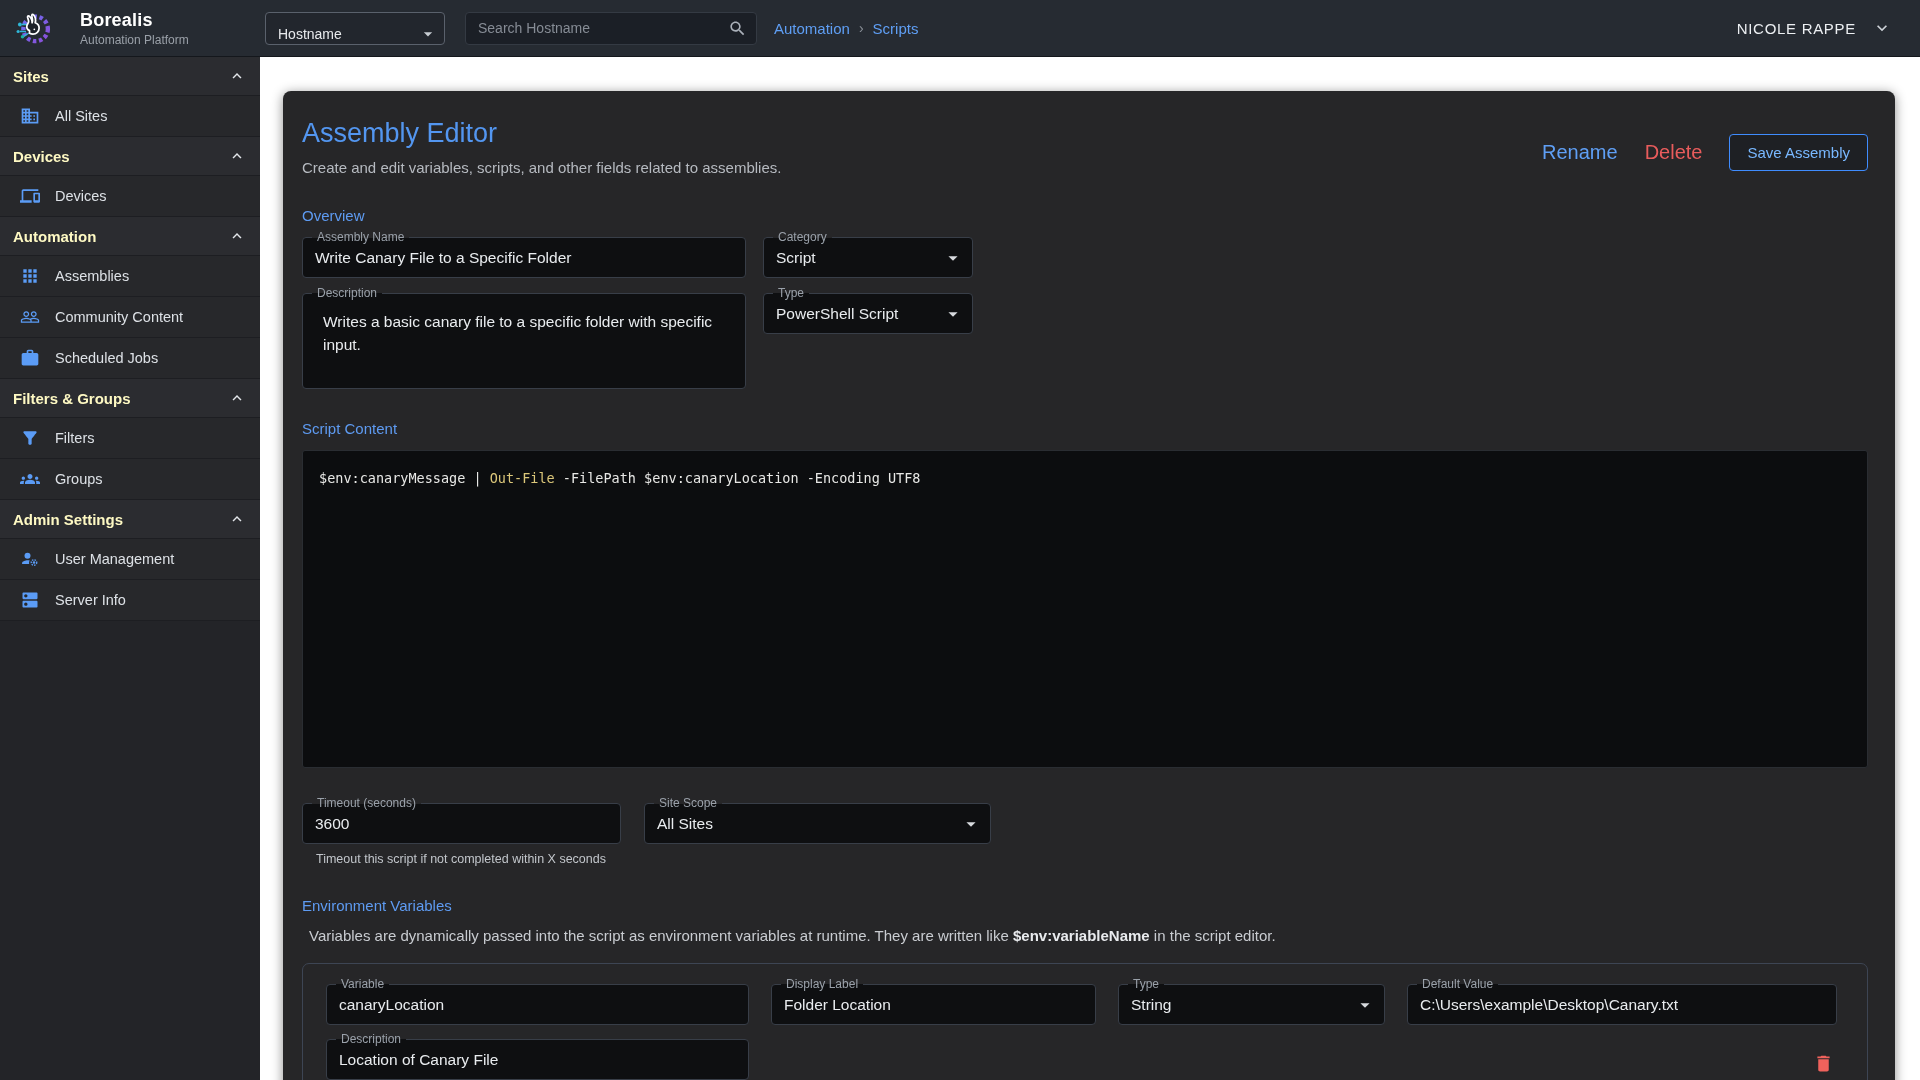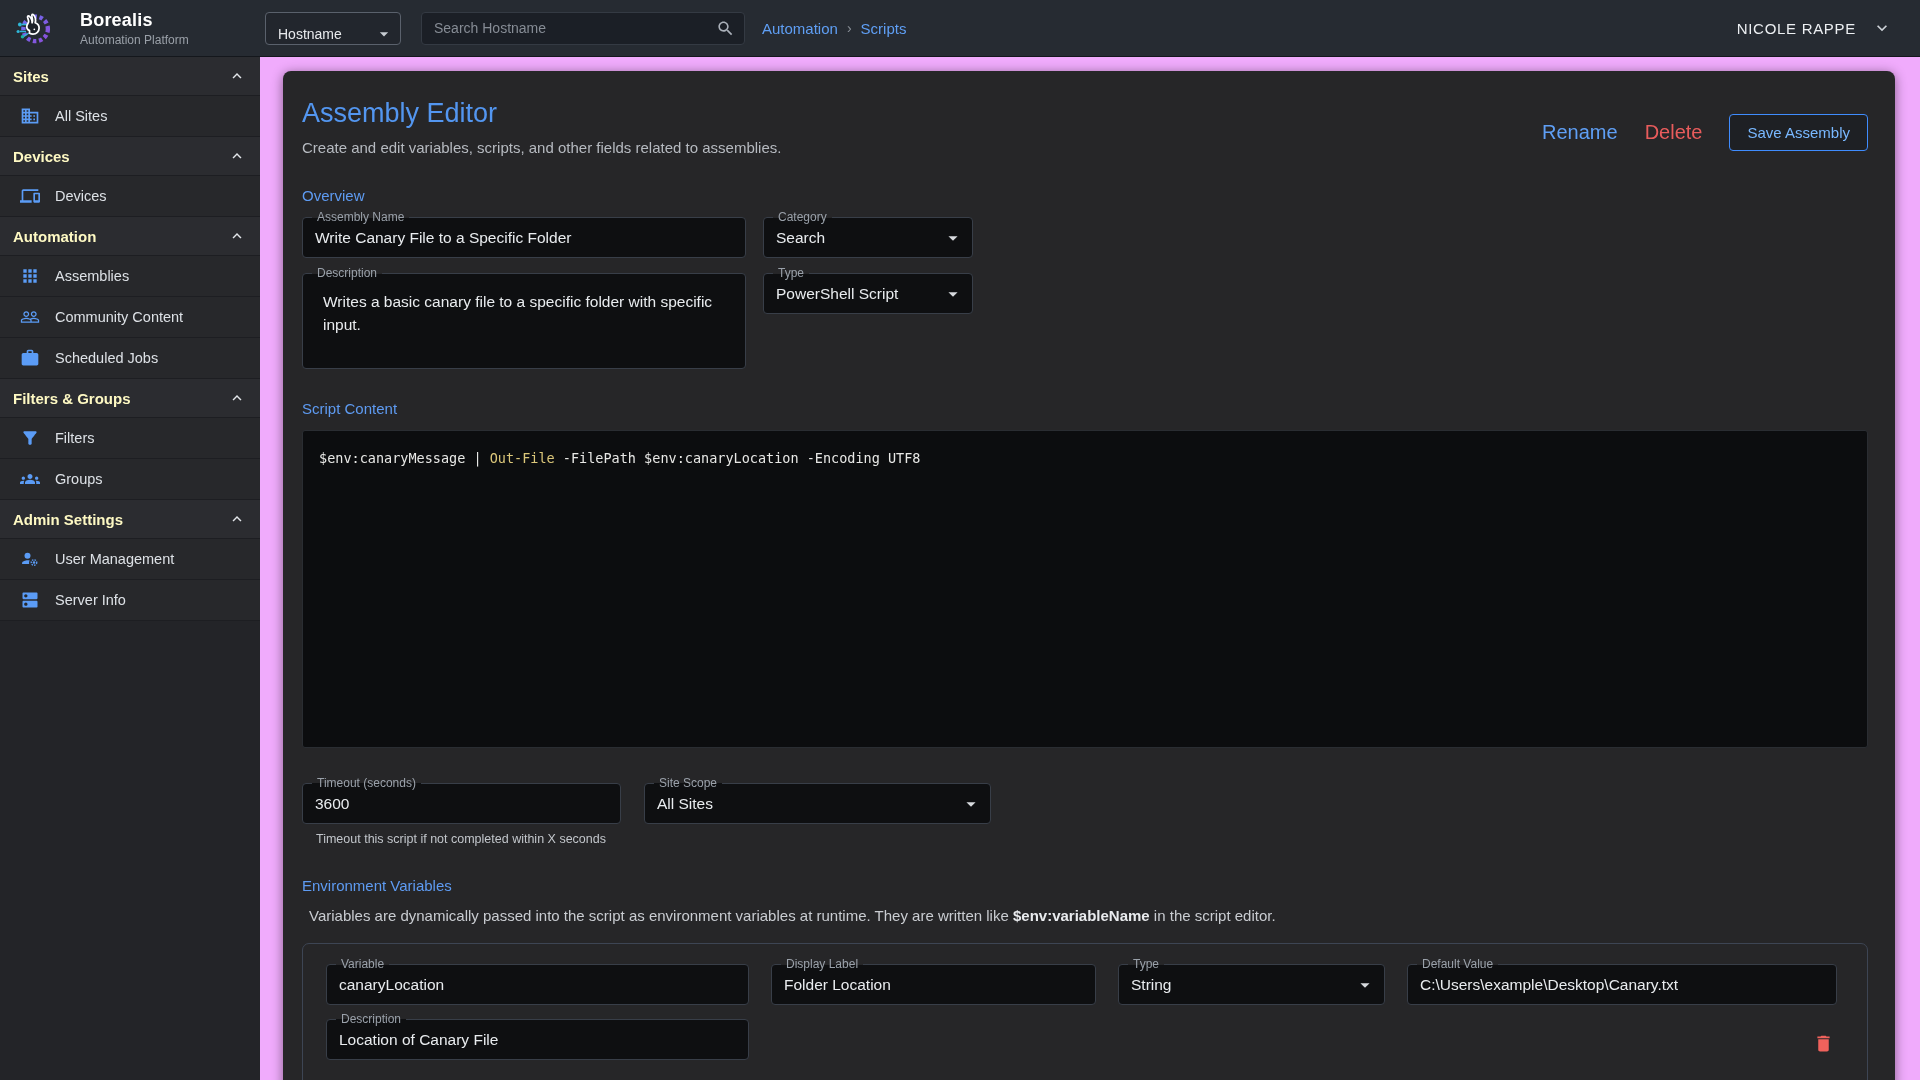--- a/index.html
+++ b/index.html
@@ -11,26 +11,26 @@
     color:#e8eaed;
   }
   .app { display:grid; grid-template-columns:260px 1660px; grid-template-rows:57px 1023px; width:1920px; height:1080px; }
 
   
   .topbar { grid-column:1/3; display:flex; align-items:center; background:#262b32; border-bottom:1px solid #14171c; }
   .brand { width:260px; flex:0 0 260px; display:flex; align-items:center; gap:26px; padding-left:12px; }
   .brand-text { display:flex; flex-direction:column; }
   .brand-name { font-size:18px; font-weight:bold; color:#ffffff; letter-spacing:.2px; }
   .brand-sub { font-size:12px; color:#9aa0a8; margin-top:2px; }
-  .hostname-select { width:136px; height:33px; border:1px solid #5a616c; border-radius:4px; background:#22262d;
+  .hostname-select { width:180px; height:33px; border:1px solid #5a616c; border-radius:4px; background:#22262d;
     display:flex; align-items:center; justify-content:space-between; padding:12px 6px 0 12px; margin-left:5px; cursor:pointer; }
   .hostname-select .hs-label { font-size:14px; color:#e8eaed; }
   .hostname-select svg { width:20px; height:20px; fill:#c7ccd2; }
   .searchbox { position:relative; margin-left:20px; }
-  .searchbox input { width:324px; height:33px; background:#1b1f26; border:1px solid #343a43; border-radius:4px;
+  .searchbox input { width:292px; height:33px; background:#1b1f26; border:1px solid #343a43; border-radius:4px;
     color:#dfe3e8; font-size:14px; padding:0 38px 0 12px; outline:none; font-family:inherit; }
   .searchbox input::placeholder { color:#868c95; }
   .searchbox .sicon { position:absolute; right:10px; top:7px; width:19px; height:19px; fill:#aab0b9; cursor:pointer; }
   .breadcrumb { margin-left:17px; display:flex; align-items:center; gap:9px; font-size:15px; }
   .breadcrumb a { color:#5f9ff5; text-decoration:none; cursor:pointer; }
   .breadcrumb .sep { color:#8a9098; font-size:14px; }
   .user { margin-left:auto; margin-right:28px; display:flex; align-items:center; gap:16px; cursor:pointer; }
   .user .uname { font-size:15px; color:#eceff2; letter-spacing:.7px; }
   .user svg { width:20px; height:20px; fill:#ced3d9; }
 
@@ -39,21 +39,21 @@
   .sec-header { height:39px; display:flex; align-items:center; justify-content:space-between;
     background:#2b2c30; padding:0 14px 0 13px; border-bottom:1px solid #1d1e22; cursor:pointer; }
   .sec-header .sec-label { color:#fef9c3; font-weight:bold; font-size:15px; }
   .sec-header svg { width:18px; height:18px; fill:#e3e6ea; }
   .side-item { height:41px; display:flex; align-items:center; gap:15px; background:#27282b;
     padding:0 14px 0 20px; border-bottom:1px solid #1d1e22; cursor:pointer; }
   .side-item svg { width:20px; height:20px; fill:#5b9cf6; flex:none; }
   .side-item .item-label { color:#dde1e6; font-size:14.5px; }
 
   
-  .main { background:#f0abfc; overflow:hidden; padding:14px 25px 0 23px; }
+  .main { background:#ffffff; overflow:hidden; padding:34px 25px 0 23px; }
   .card { background:#262628; border-radius:8px; padding:21px 27px 40px 19px; width:1612px; min-height:1010px;
     box-shadow:0 2px 12px rgba(0,0,0,.45); }
   .card-head { display:flex; justify-content:space-between; align-items:flex-start; }
   h1.title { margin:6px 0 0; font-size:27px; font-weight:400; color:#5396f0; }
   .subtitle { margin:10px 0 0; font-size:15px; color:#b6bac0; }
   .actions { display:flex; align-items:center; gap:27px; margin-top:22px; }
   .link-btn { background:none; border:none; font-family:Liberation Sans, sans-serif; font-size:20px; font-weight:500; color:#5f9ff5; cursor:pointer; padding:0; }
   .link-btn.danger { color:#e85c5c; }
   .outline-btn { background:rgba(16,22,30,.35); border:1px solid #3f8cfe; border-radius:4px; color:#79b8ff;
     font-family:inherit; font-size:15px; padding:9px 17px; cursor:pointer; }
@@ -262,21 +262,21 @@
 
       <div class="section-label">Overview</div>
 
       <div class="overview-grid">
         <div class="fld">
           <span class="lbl">Assembly Name</span>
           <input value="Write Canary File to a Specific Folder" style="">
         </div>
         <div class="fld select">
           <span class="lbl">Category</span>
-          <span class="val">Search</span>
+          <span class="val">Script</span>
           <svg viewBox="0 0 24 24">
               <path d="M7 10l5 5 5-5z"></path>
             </svg>
         </div>
         <div class="fld area">
           <span class="lbl">Description</span>
           <textarea style="">Writes a basic canary file to a specific folder with specific input.</textarea>
         </div>
         <div class="fld select">
           <span class="lbl">Type</span>

